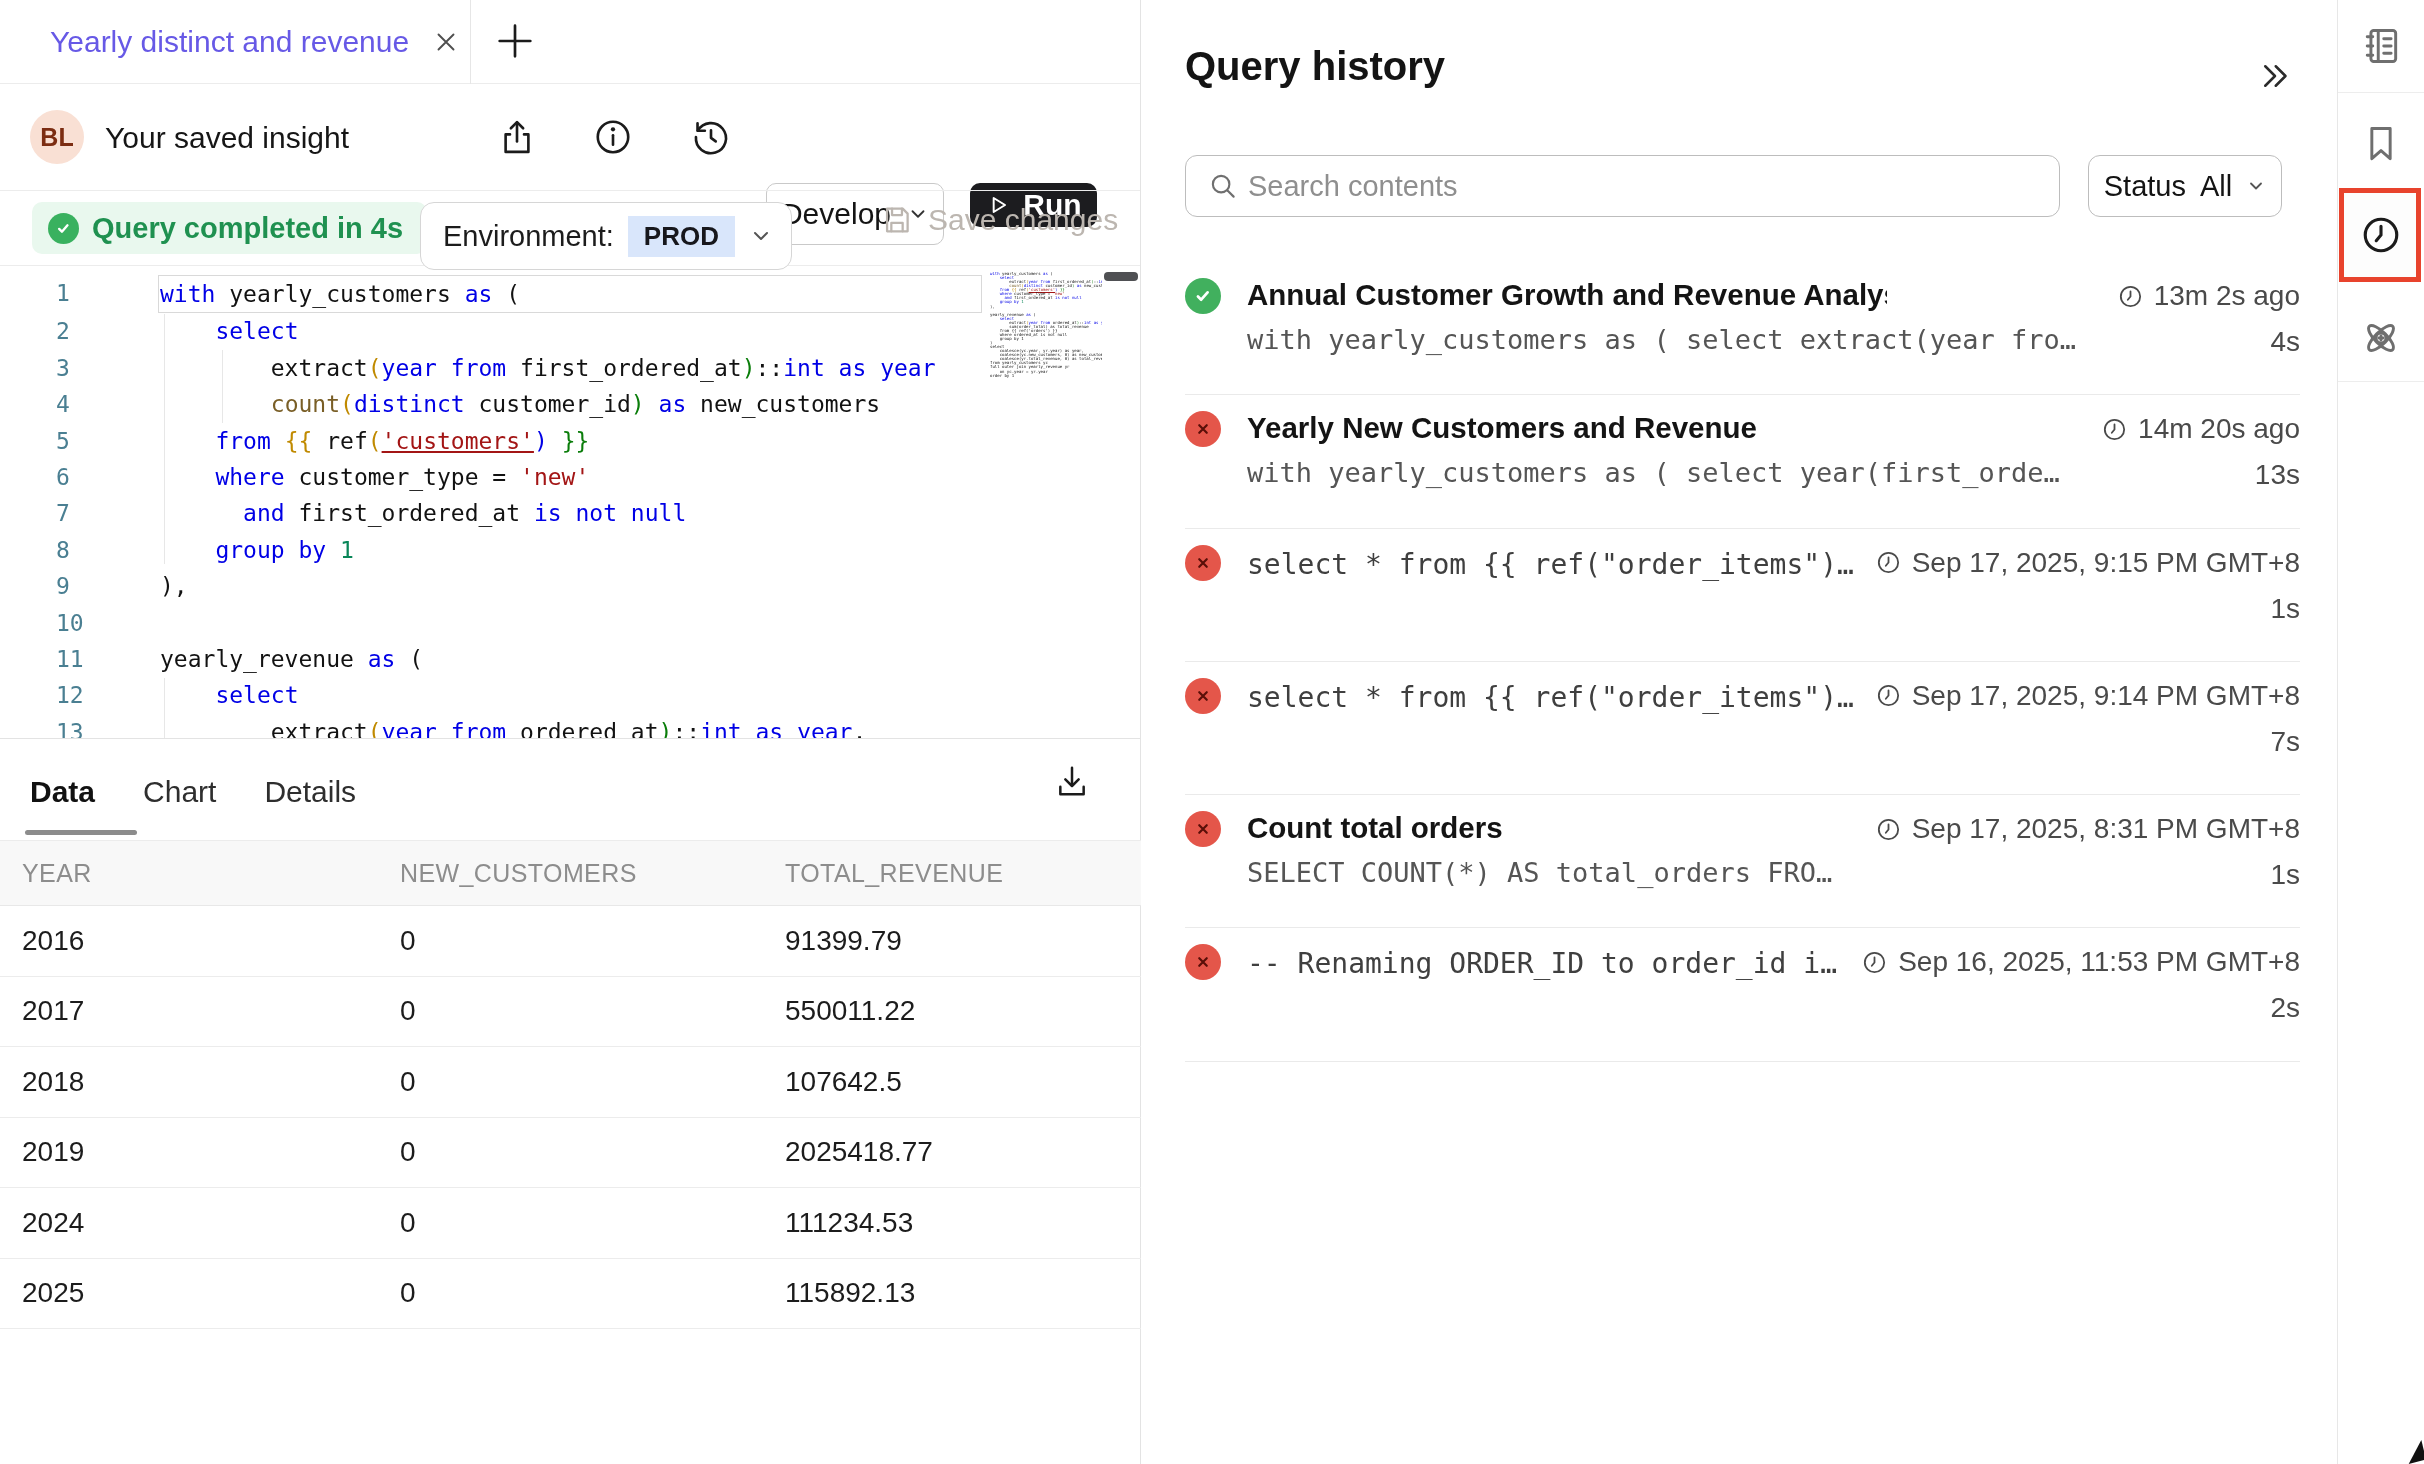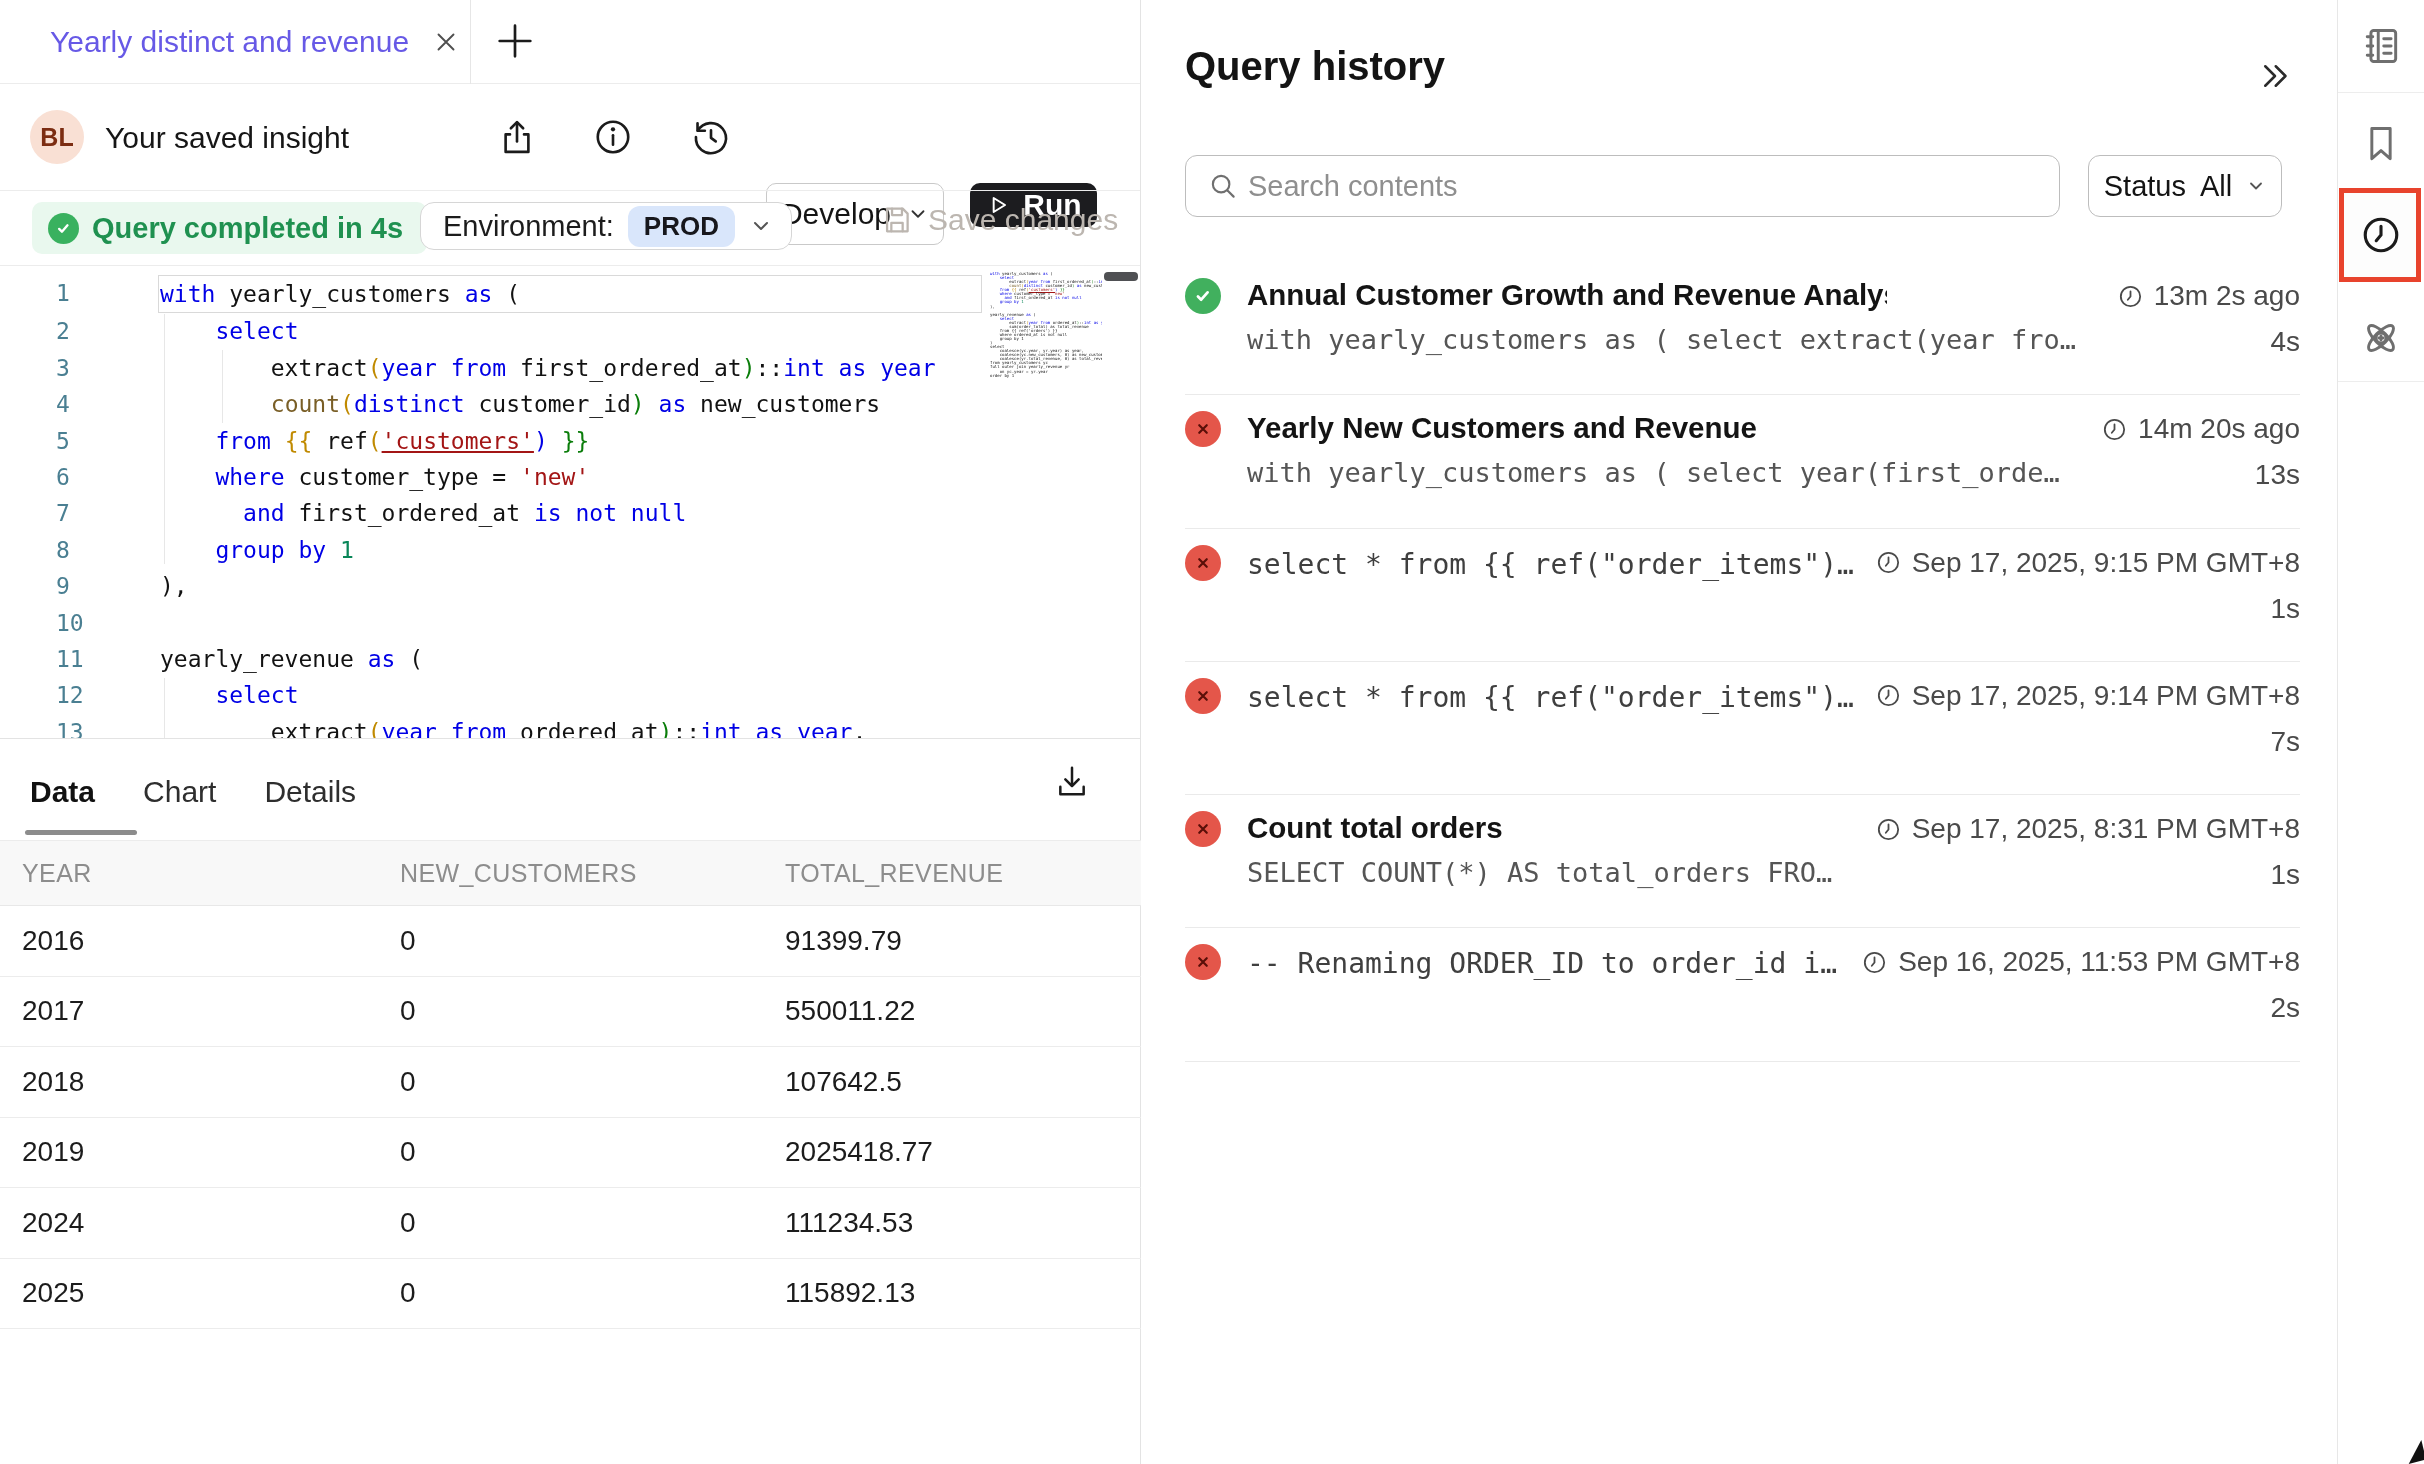--- a/index.html
+++ b/index.html
@@ -26,24 +26,24 @@
   .tb-history{left:690px;}
   .develop-btn{position:absolute;left:766px;top:99px;width:178px;height:62px;border:1.5px solid #c9c9c9;border-radius:10px;
                box-sizing:border-box;display:flex;align-items:center;justify-content:center;gap:16px;font-size:30px;color:#141414;background:#fff;cursor:pointer;}
   .run-btn{position:absolute;left:970px;top:99px;width:127px;height:44px;background:#1c1c1f;border-radius:10px;
            display:flex;align-items:center;justify-content:center;gap:12px;color:#fff;font-size:30px;font-weight:600;cursor:pointer;}
 
   .statusbar{position:absolute;left:0;top:190px;width:100%;height:76px;border-top:1px solid #ececec;border-bottom:1px solid #ececec;box-sizing:border-box;}
   .status-pill{position:absolute;left:32px;top:11px;height:52px;background:#e9f8ee;border-radius:10px;display:flex;align-items:center;gap:13px;padding:0 24px 0 16px;}
   .status-pill .txt{font-size:29px;font-weight:600;color:#1f9150;}
   .check-badge{width:31px;height:31px;border-radius:50%;background:#39b15f;display:flex;align-items:center;justify-content:center;}
-  .env-pill{position:absolute;left:420px;top:11px;height:48px;border:1.5px solid #d6d6d6;border-radius:14px;box-sizing:border-box;
+  .env-pill{position:absolute;left:420px;top:11px;height:68px;border:1.5px solid #d6d6d6;border-radius:14px;box-sizing:border-box;
             display:flex;align-items:center;gap:14px;padding:0 18px 0 22px;background:#fff;cursor:pointer;}
   .env-label{font-size:29px;color:#1c1c1c;}
-  .env-badge{background:#d9e6fb;border-radius:12px;padding:5px 16px;font-size:26px;font-weight:600;color:#17171c;}
+  .env-badge{background:#d9e6fb;border-radius:0;padding:5px 16px;font-size:26px;font-weight:600;color:#17171c;}
   .save-changes{position:absolute;left:880px;top:12px;display:flex;align-items:center;gap:14px;color:#bcb6b0;font-size:30px;font-weight:500;}
 
   
   .editor{position:absolute;left:0;top:266px;width:1141px;height:472px;overflow:hidden;
           font-family:"DejaVu Sans Mono",monospace;font-size:23px;line-height:36.4px;}
   .code-scroll{position:absolute;left:0;top:9px;width:988px;}
   .code-row{display:flex;white-space:pre;}
   .ln{flex:none;width:160px;padding-left:56px;box-sizing:border-box;color:#4a7f92;}
   .code-text{flex:none;white-space:pre;}
   .code-text.current{border:1px solid #d9d9d9;width:824px;box-sizing:border-box;margin-left:-2px;padding-left:1px;}

